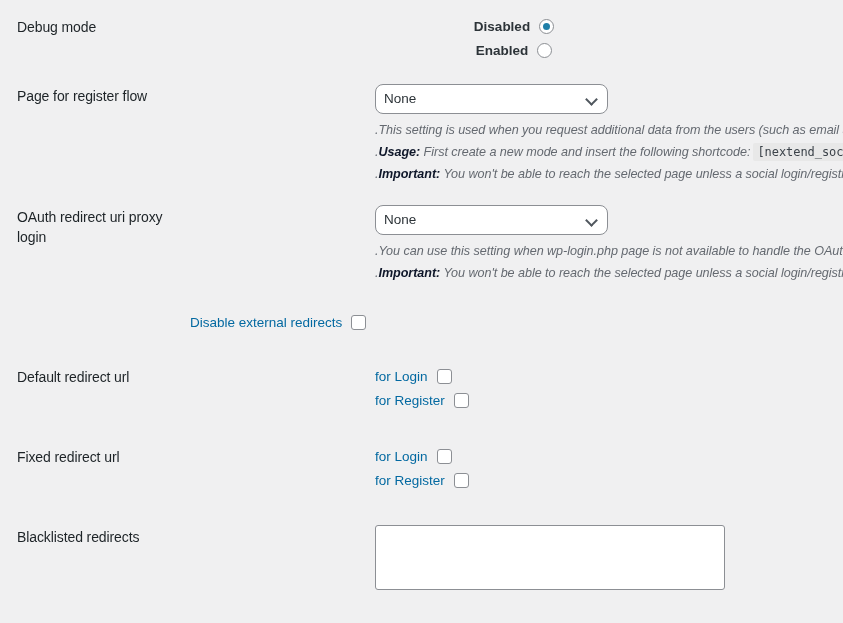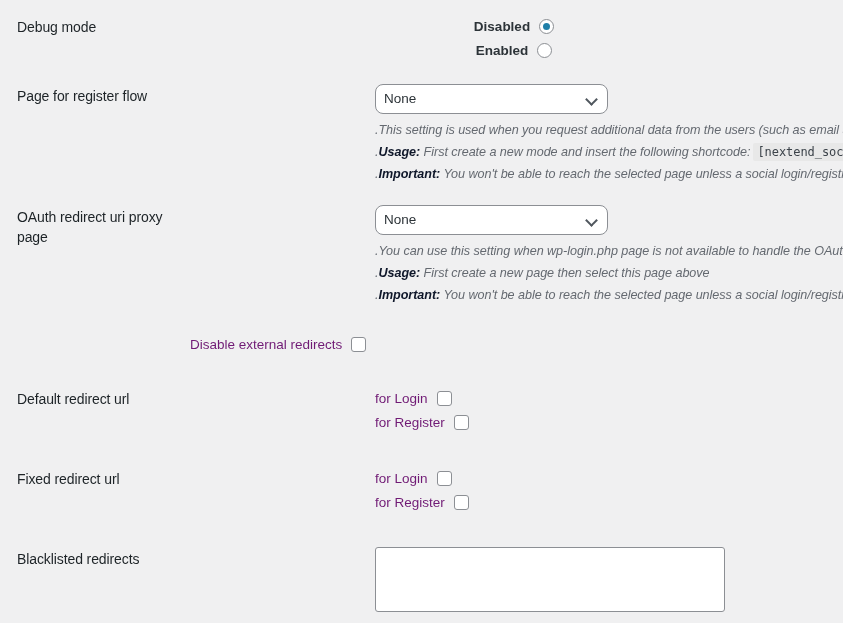--- a/index.html
+++ b/index.html
@@ -182,21 +182,21 @@
   .checkbox-option {
     display: flex;
     align-items: center;
     justify-content: flex-end;
     height: 23px;
     margin-bottom: 1px;
     direction: ltr;
   }
   .checkbox-option .cb-label {
     font-size: 13.5px;
-    color: #701a75;
+    color: #0369a1;
     margin-right: 9px;
     line-height: 1;
   }
   .cb-box {
     width: 15px;
     height: 15px;
     border: 1px solid #8c8f94;
     border-radius: 3px;
     background: #fff;
     box-sizing: border-box;
@@ -269,25 +269,24 @@
   <div class="setting-row" id="row-oauth-proxy">
     <div class="row-field">
       <div class="select-wrap">
         <div class="fake-select">
           <span class="sel-value">None</span>
           <span class="chev"></span>
         </div>
       </div>
       <div class="desc-block">
         <div class="desc">.You can use this setting when wp-login.php page is not available to handle the OAuth flow</div>
-        <div class="desc"><span>.</span><b>Usage:</b><span> First create a new page then select this page above</span></div>
         <div class="desc"><span>.</span><b>Important:</b><span> You won't be able to reach the selected page unless a social login/registration happens</span></div>
       </div>
     </div>
-    <div class="row-label">OAuth redirect uri proxy page</div>
+    <div class="row-label">OAuth redirect uri proxy login</div>
   </div>
 
   <div class="setting-row" id="row-prevent-override">
     <div class="row-field">
       <div class="checkbox-group">
         <label class="checkbox-option">
           <span class="cb-label">Disable external redirects</span>
           <span class="cb-box"></span>
         </label>
       </div>

